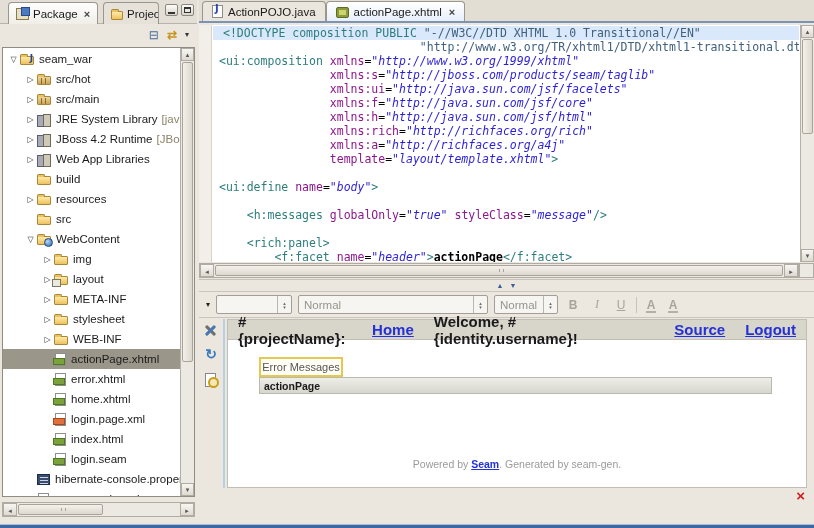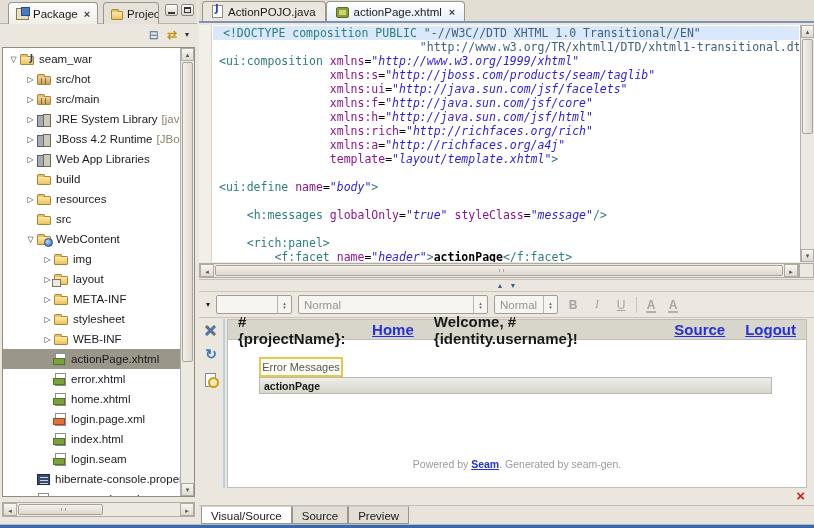--- a/index.html
+++ b/index.html
@@ -425,27 +425,16 @@
           </div>
           <div class="vfooter">
             <span>Powered by </span><span class="vlink">Seam</span><span>. Generated by seam-gen.</span>
           </div>
         </div>
       </div>
     </div>
 
     <span class="redx">×</span>
 
-    <div class="btabs">
-      <div class="btab active">
-          <span>Visual/Source</span>
-        </div>
-      <div class="btab">
-          <span>Source</span>
-        </div>
-      <div class="btab">
-          <span>Preview</span>
-        </div>
-    </div>
   </div>
 
   <div id="bottomstrip"></div>
 </div>
 
 </body></html>

